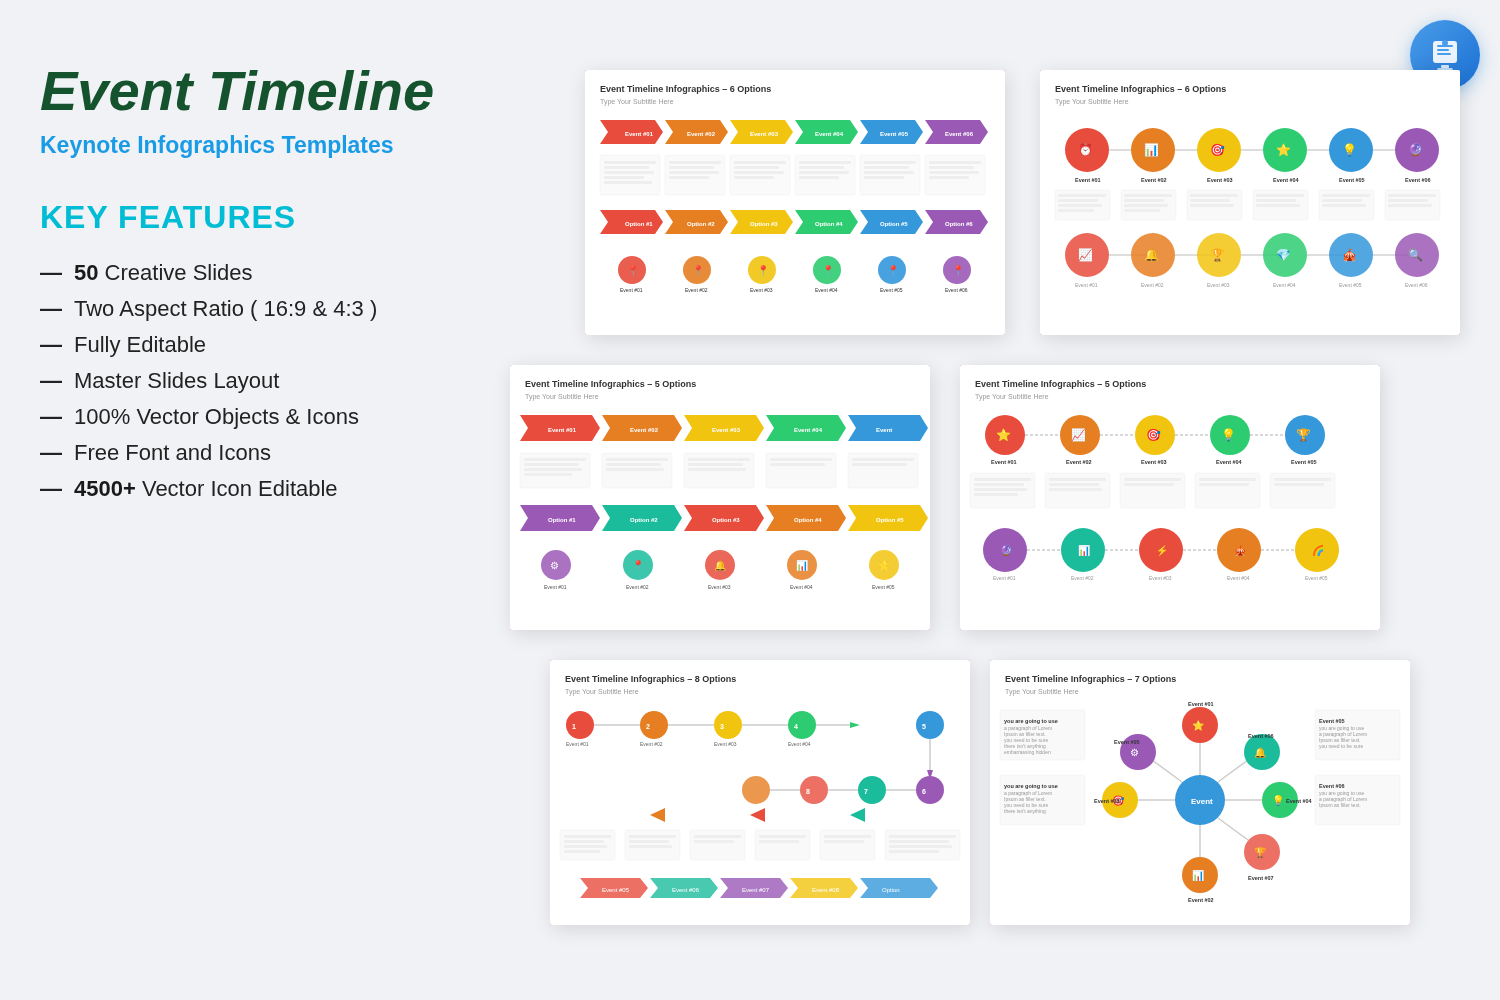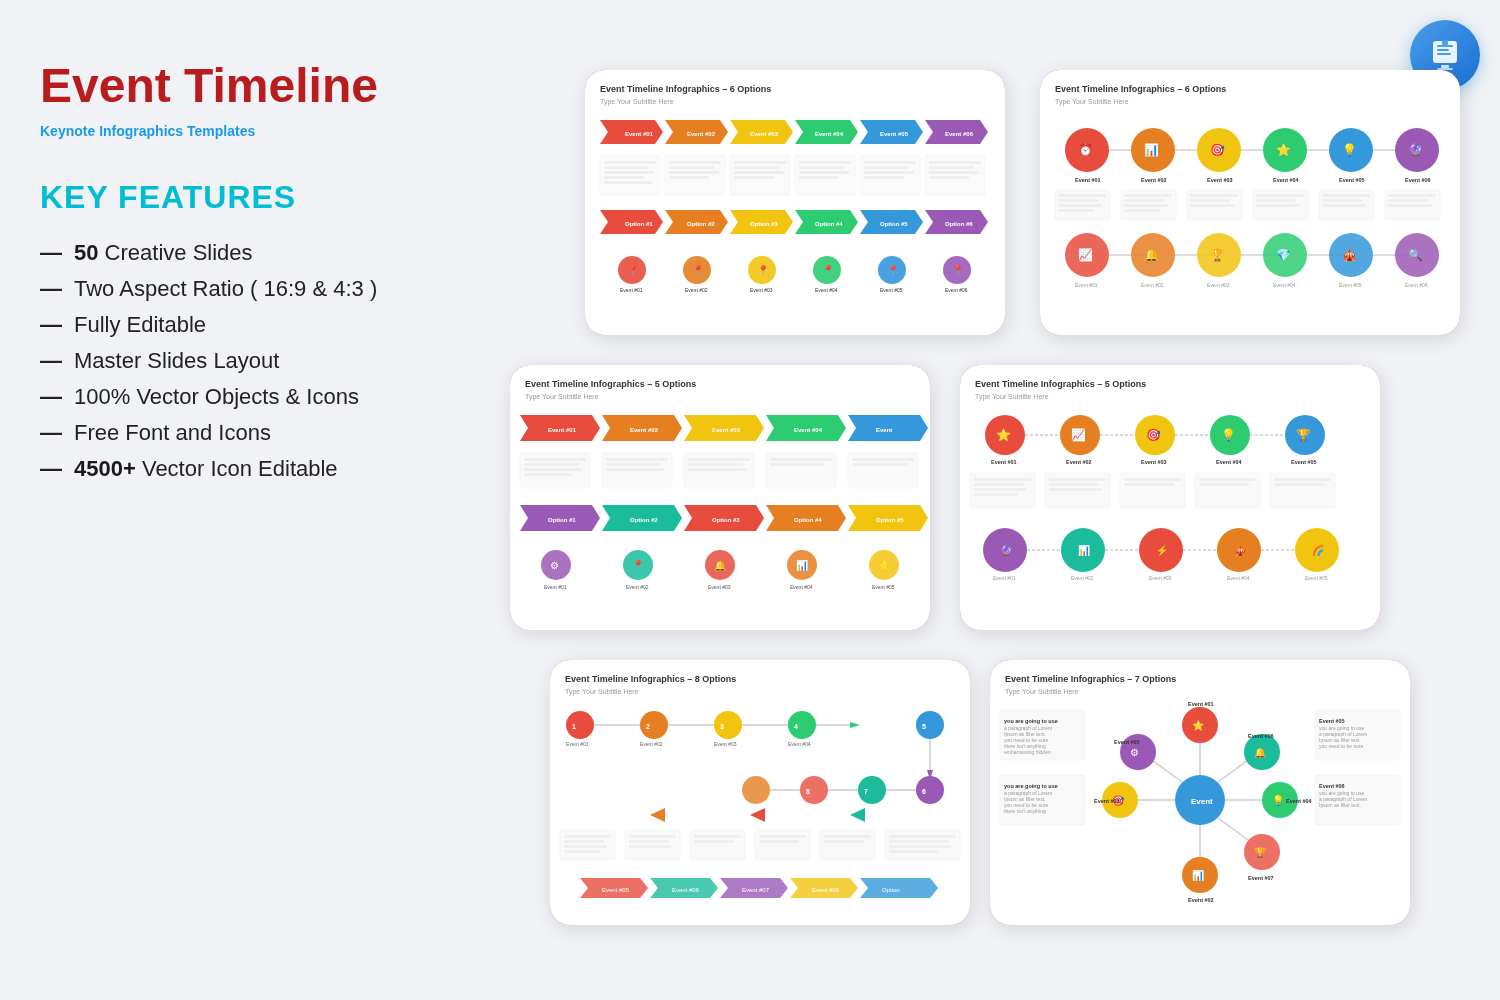--- a/index.html
+++ b/index.html
@@ -13,29 +13,30 @@
     }
 
     .left-panel {
       position: absolute;
       left: 40px;
       top: 60px;
       width: 420px;
     }
 
     .main-title {
-      font-size: 48px;
+      font-size: 56px;
       font-weight: 900;
-      color: #b91c1c;
+      color: #14532d;
       line-height: 1.1;
       margin-bottom: 10px;
+      font-style: italic;
     }
 
     .subtitle {
-      font-size: 14px;
+      font-size: 23px;
       color: #333;
       margin-bottom: 40px;
     }
 
     .subtitle span {
       color: #1a9be6;
       font-weight: 700;
     }
 
     .key-features-title {
@@ -96,21 +97,21 @@
       position: absolute;
       right: -80px;
       top: 60px;
       width: 1050px;
       height: 900px;
     }
 
     .card-wrapper {
       position: absolute;
       background: #ec4899;
-      border-radius: 20px;
+      border-radius: 2px;
       box-shadow: 2px 4px 20px rgba(0,0,0,0.12);
       overflow: hidden;
     }
 
     
     .slide-svg-content {
       width: 100%;
       height: 100%;
     }
   </style>

